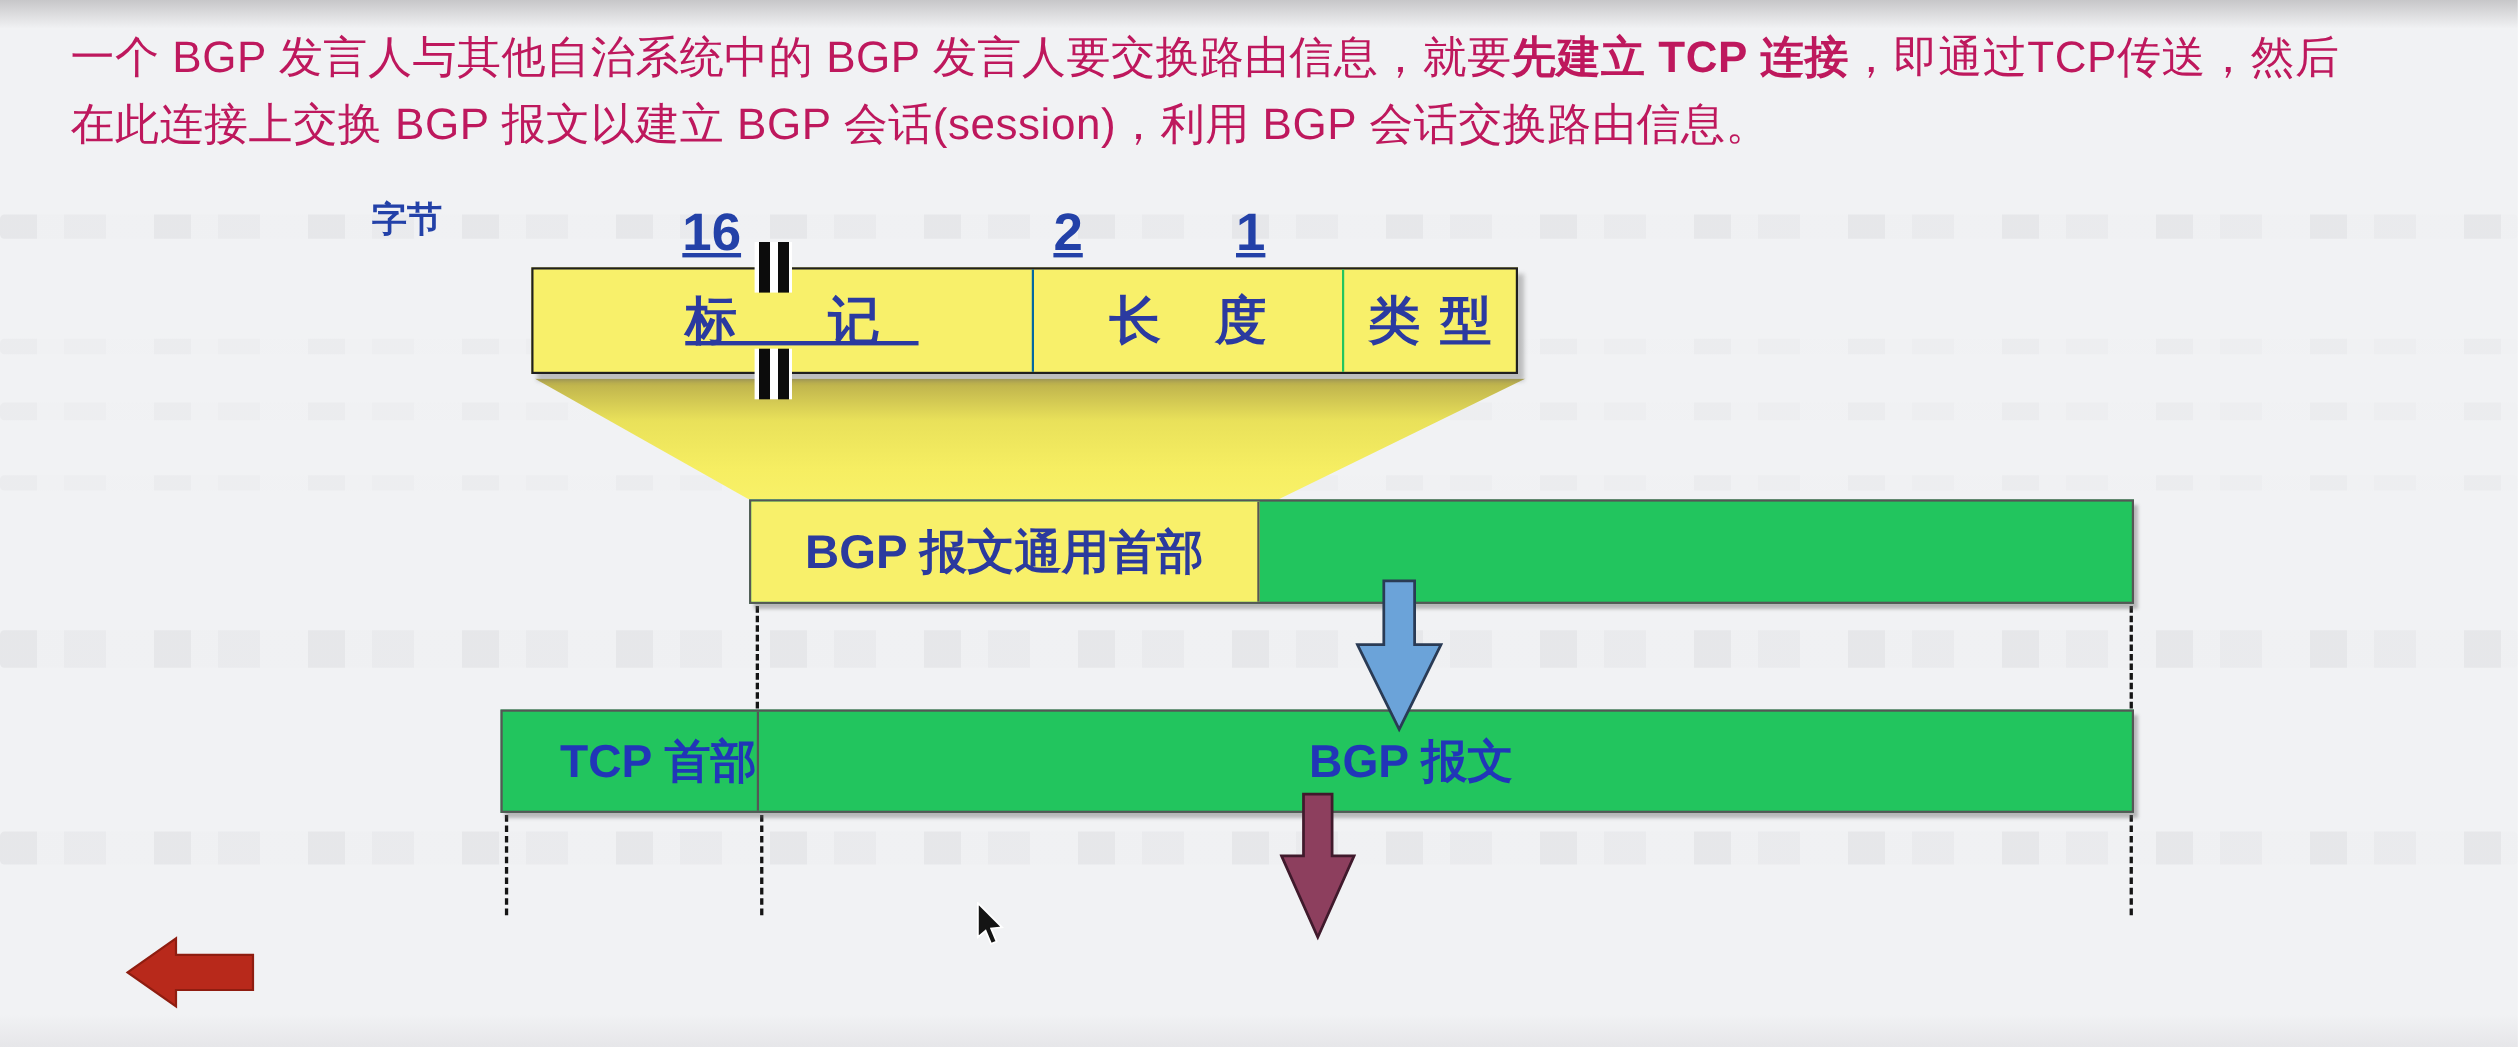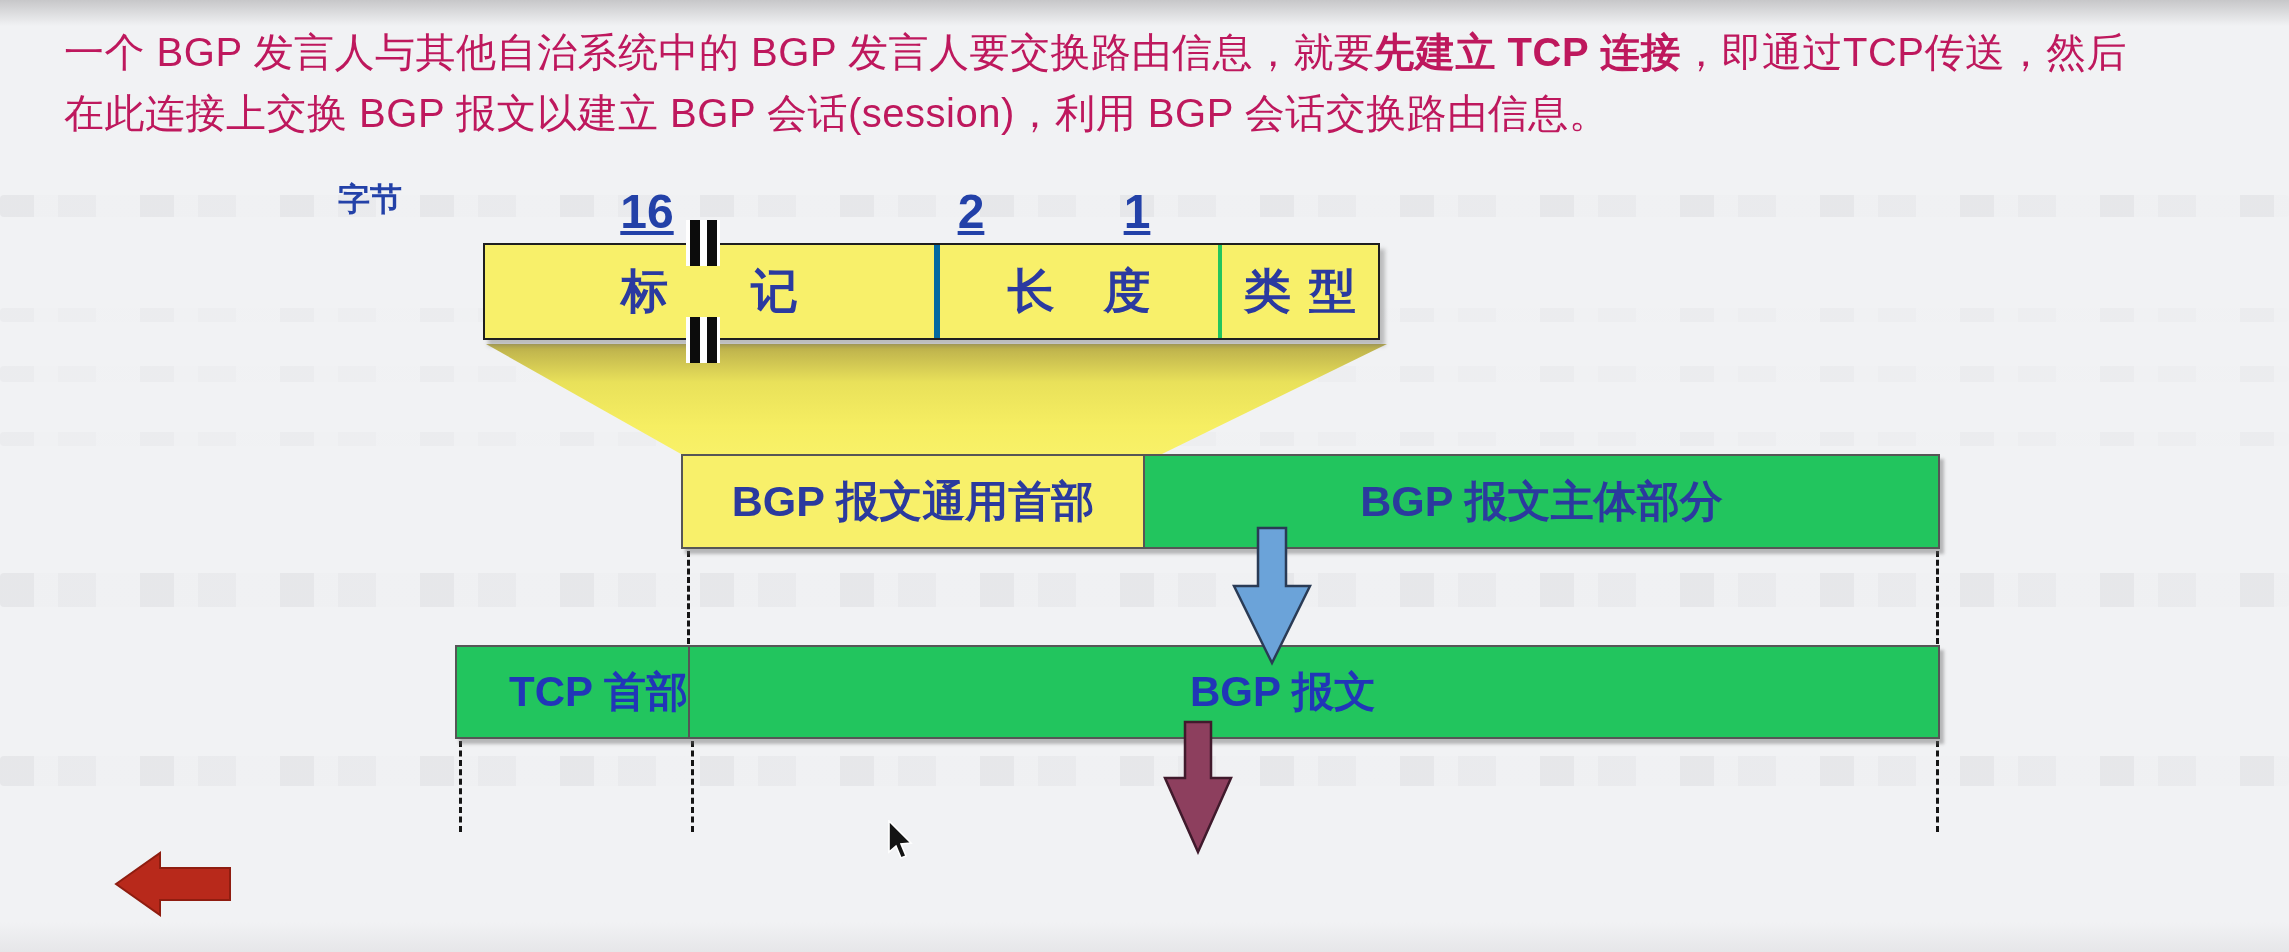--- a/index.html
+++ b/index.html
@@ -35,22 +35,22 @@
   
   .fields-row{
     position:absolute;left:483px;top:243px;width:897px;height:97px;z-index:3;
     display:flex;background:#f8f06a;border:2px solid #1f1f1f;box-sizing:border-box;
     box-shadow:5px 6px 4px rgba(110,110,110,.40);
   }
   .fields-row .cell{
     display:flex;align-items:center;justify-content:center;box-sizing:border-box;
     font-size:47px;font-weight:bold;color:#2b3aa0;
   }
-  .cell-marker{width:455px;border-right:6px solid #0369a1;}
-  .cell-length{width:282px;border-right:4px solid #22c55e;}
+  .cell-marker{width:455px;border-right:2px solid #0369a1;text-decoration:underline;}
+  .cell-length{width:282px;border-right:2px solid #22c55e;}
   .cell-type{flex:1;}
   .cell-marker span{letter-spacing:35px;padding-left:35px;}
   .cell-length span{letter-spacing:18px;padding-left:18px;}
   .cell-type span{letter-spacing:18px;padding-left:18px;}
   
   .break-mark{
     position:absolute;left:686px;width:34px;height:46px;z-index:4;
     background:linear-gradient(90deg,#ffffff 0 4px,#0c0c0c 4px 14px,#ffffff 14px 21px,#0c0c0c 21px 31px,#ffffff 31px 34px);
   }
   
@@ -119,23 +119,20 @@
       <span>类型</span>
     </div>
   </div>
   <div class="break-mark" style="top:220px"></div>
   <div class="break-mark" style="top:317px"></div>
 
   <div class="enc-row bgp-row">
     <div class="hcell">
       <span>BGP 报文通用首部</span>
     </div>
-    <div class="bcell">
-      <span>BGP 报文主体部分</span>
-    </div>
   </div>
 
   <div class="vdash" style="left:687px;top:551px;height:93px"></div>
   <div class="vdash" style="left:1936px;top:551px;height:93px"></div>
 
   <svg class="arrow" style="left:1232px;top:526px" width="80" height="140" viewBox="0 0 80 140">
     <polygon points="26,2 54,2 54,60 78,60 40,137 2,60 26,60" fill="#6ba3d9" stroke="#2a3b55" stroke-width="2.5"></polygon>
   </svg>
 
   <div class="enc-row tcp-row">

